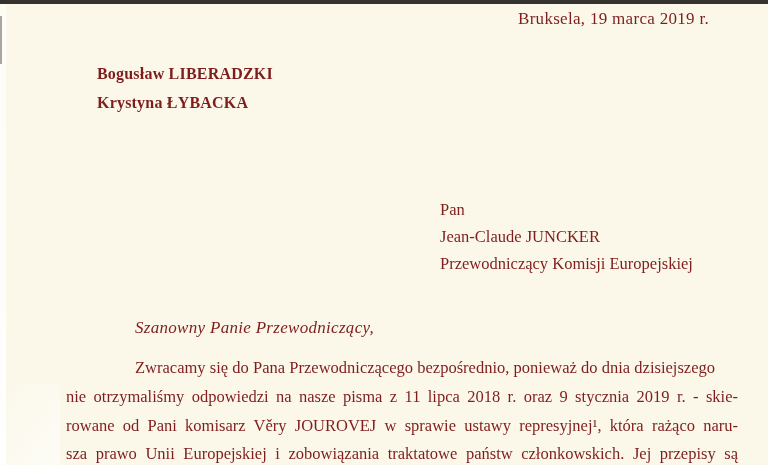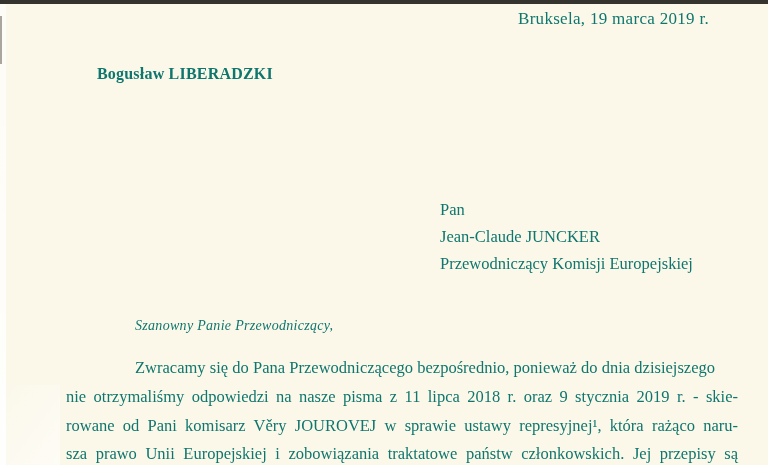--- a/index.html
+++ b/index.html
@@ -7,21 +7,21 @@
     padding: 0;
     background: #ffffff;
   }
   .page {
     position: relative;
     width: 768px;
     height: 465px;
     background: #fbf8ea;
     overflow: hidden;
     font-family: "Liberation Serif", serif;
-    color: #0f766e;
+    color: #7f1d1d;
   }
   
   .scan-top-band {
     position: absolute;
     top: 0; left: 0;
     width: 768px; height: 4px;
     background: #35332d;
   }
   .scan-left-edge {
     position: absolute;
@@ -61,21 +61,21 @@
     position: absolute;
     top: 196px; left: 440px;
     font-size: 16.5px;
     line-height: 27px;
   }
   .recipient-name { font-weight: normal; }
   .salutation {
     position: absolute;
     top: 318px; left: 135px;
     font-style: italic;
-    font-size: 14px;
+    font-size: 17px;
     letter-spacing: 0.3px;
     white-space: nowrap;
   }
   .body-block {
     position: absolute;
     top: 358px; left: 66px;
     width: 672px;
     font-size: 16.5px;
   }
   .body-line {
@@ -101,20 +101,21 @@
 
   <div class="scan-top-band"></div>
   <div class="scan-left-edge"></div>
   <div class="scan-left-mark"></div>
   <div class="scan-bottom-light"></div>
 
   <div class="date-line">Bruksela, 19 marca 2019 r.</div>
 
   <div class="sender-block">
     <div>Bogusław LIBERADZKI</div>
+    <div>Krystyna ŁYBACKA</div>
   </div>
 
   <div class="recipient-block">
     <div>Pan</div>
     <div class="recipient-name">Jean-Claude JUNCKER</div>
     <div>Przewodniczący Komisji Europejskiej</div>
   </div>
 
   <div class="salutation">Szanowny Panie Przewodniczący,</div>
 

